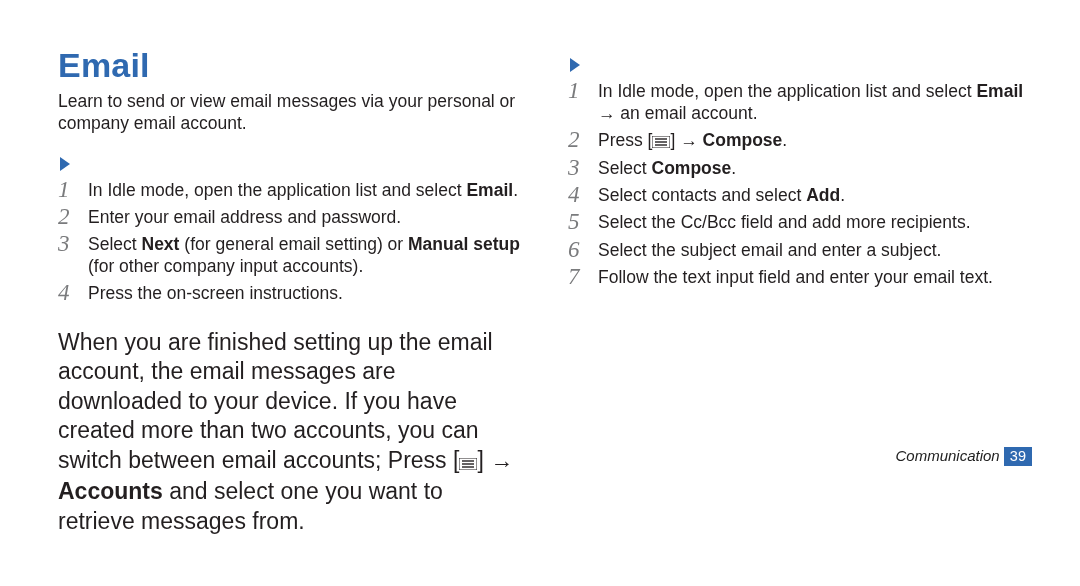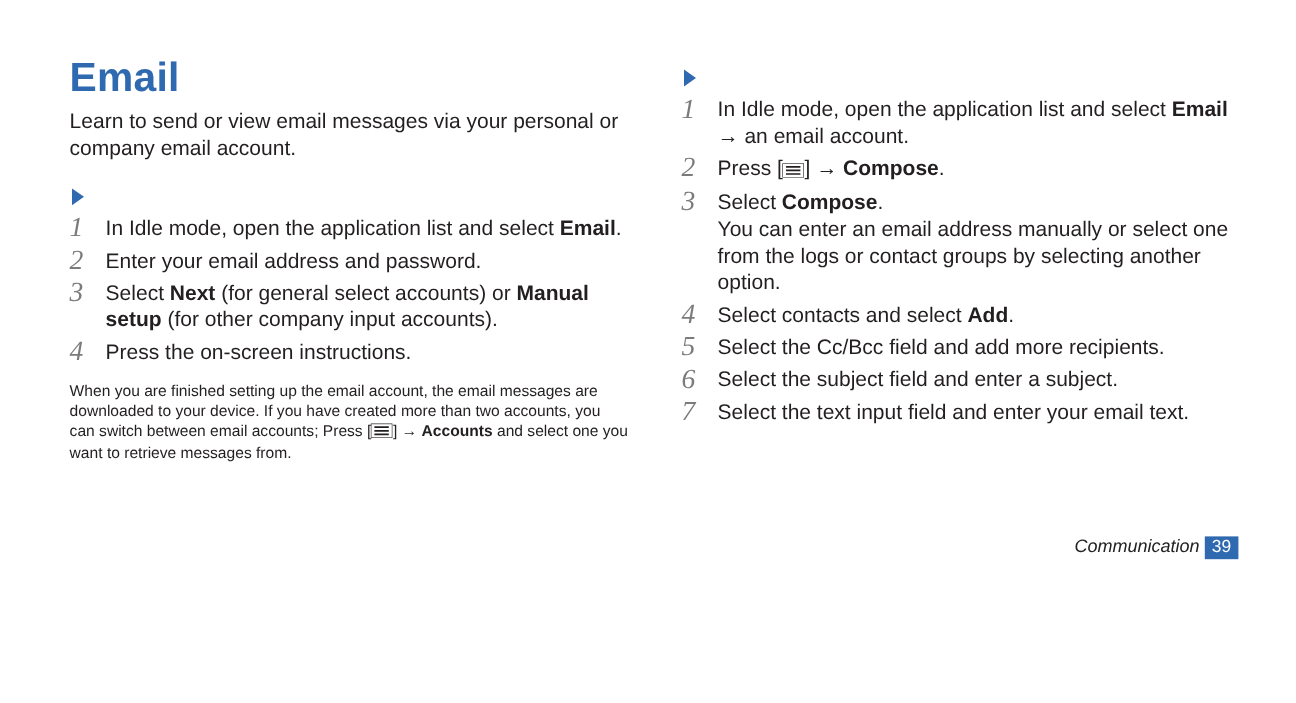--- a/index.html
+++ b/index.html
@@ -73,21 +73,21 @@
     font-size: 23px;
     color: #7a7b7d;
     width: 30px;
     flex: 0 0 30px;
     text-align: left;
     line-height: 1.05;
     margin-top:-1px;
   }
   .step-text { flex:1; }
   .para {
-    font-size: 13px;
+    font-size: 23px;
     line-height: 1.28;
   }
   b { font-weight:700; }
   .menu-icon {
     display:inline-block;
     vertical-align: -2px;
   }
   .menu-icon svg { display:inline-block; }
   .footer {
     position:absolute;
@@ -133,21 +133,21 @@
           <span>In Idle mode, open the application list and select </span><b>Email</b><span>.</span>
         </span>
       </li>
       <li>
         <span class="num">2</span>
         <span class="step-text">Enter your email address and password.</span>
       </li>
       <li>
         <span class="num">3</span>
         <span class="step-text">
-          <span>Select </span><b>Next</b><span> (for general select accounts) or </span><b>Manual setup</b><span> (for other company input accounts).</span>
+          <span>Select </span><b>Next</b><span> (for general email setting) or </span><b>Manual setup</b><span> (for other company input accounts).</span>
         </span>
       </li>
       <li>
         <span class="num">4</span>
         <span class="step-text">Press the on-screen instructions.</span>
       </li>
     </ol>
 
     <p class="para">
       <span>When you are finished setting up the email account, the email messages are downloaded to your device. If you have created more than two accounts, you can switch between email accounts; Press [</span><span class="menu-icon"><svg width="18" height="12" viewBox="0 0 18 12">
@@ -183,40 +183,39 @@
                 <line x1="3" y1="3" x2="15" y2="3" stroke="#231f20" stroke-width="1.4"></line>
                 <line x1="3" y1="6" x2="15" y2="6" stroke="#231f20" stroke-width="1.4"></line>
                 <line x1="3" y1="9" x2="15" y2="9" stroke="#231f20" stroke-width="1.4"></line>
               </svg></span><span>] → </span><b>Compose</b><span>.</span>
         </span>
       </li>
       <li>
         <span class="num">3</span>
         <span class="step-text">
           <span>Select </span><b>Compose</b><span>.</span><br>
-          <span>You can enter an email address manually or select one from the logs or contact groups by selecting another option.</span>
         </span>
       </li>
       <li>
         <span class="num">4</span>
         <span class="step-text">
           <span>Select contacts and select </span><b>Add</b><span>.</span>
         </span>
       </li>
       <li>
         <span class="num">5</span>
         <span class="step-text">Select the Cc/Bcc field and add more recipients.</span>
       </li>
       <li>
         <span class="num">6</span>
-        <span class="step-text">Select the subject field and enter a subject.</span>
+        <span class="step-text">Select the subject email and enter a subject.</span>
       </li>
       <li>
         <span class="num">7</span>
-        <span class="step-text">Select the text input field and enter your email text.</span>
+        <span class="step-text">Follow the text input field and enter your email text.</span>
       </li>
     </ol>
   </div>
 
   <div class="footer">
     <span class="sec">Communication</span>
     <span class="pg">39</span>
   </div>
 
 </div>

